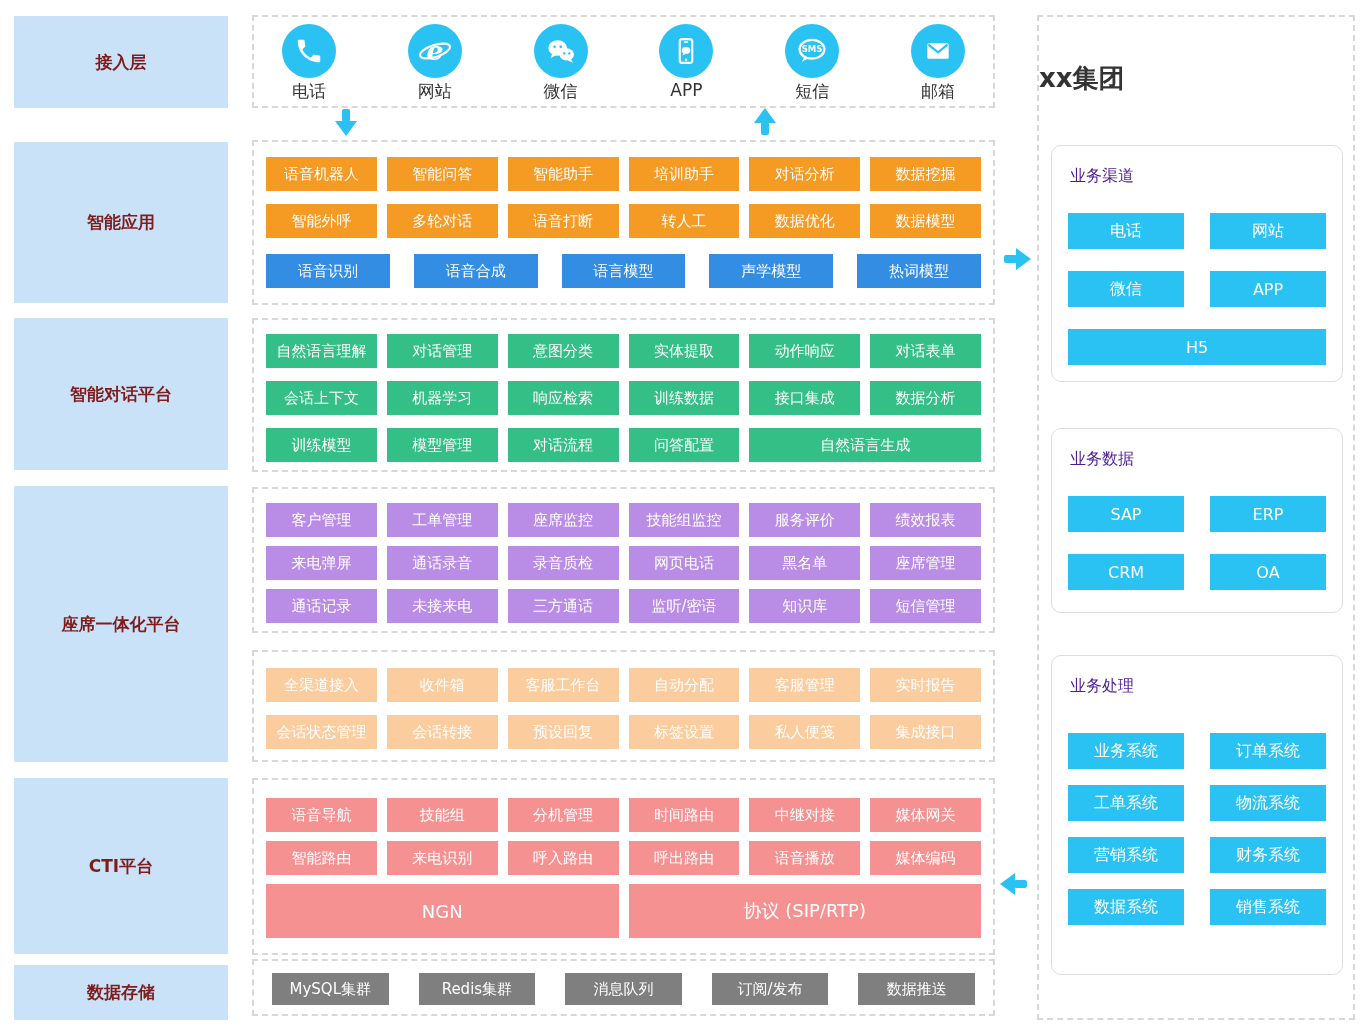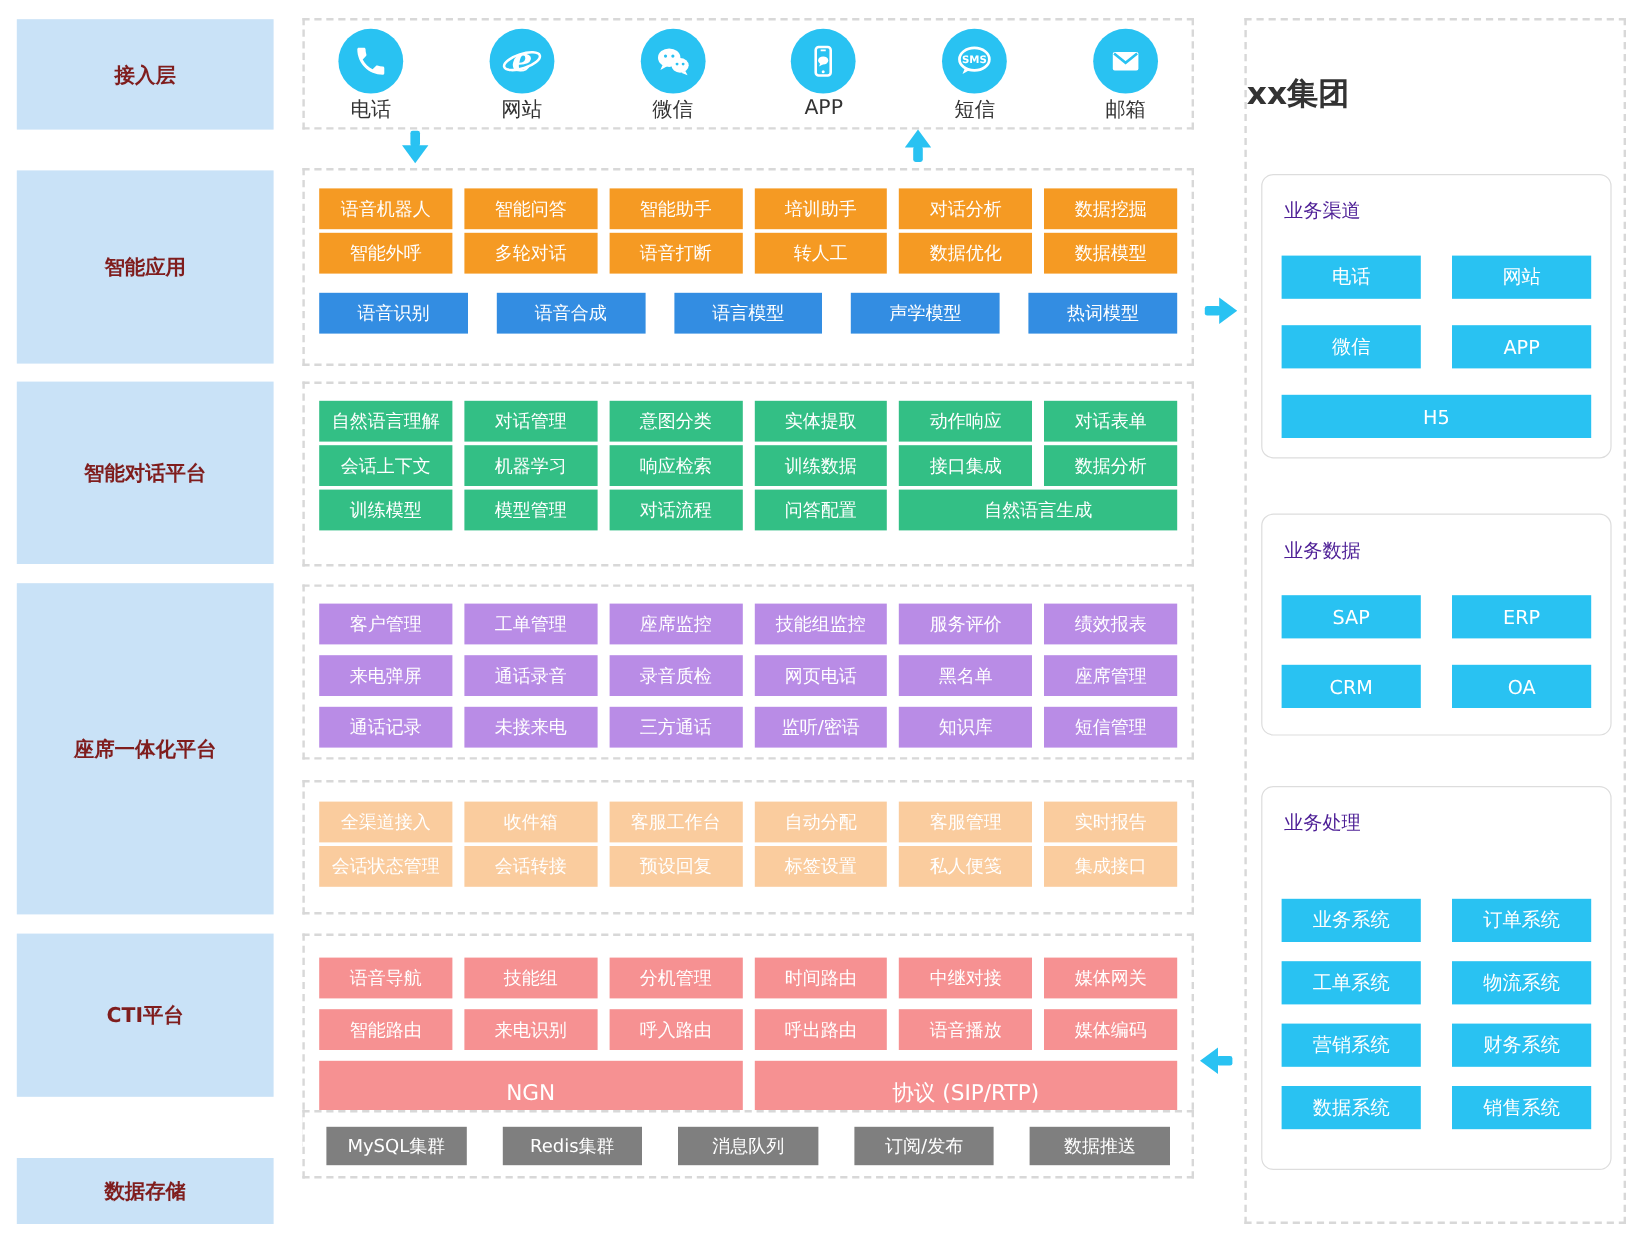--- a/index.html
+++ b/index.html
@@ -8,39 +8,39 @@
   *{box-sizing:border-box;}
 
   
   .layer{position:absolute;left:14px;width:214px;background:var(--lightblue);
          display:flex;align-items:center;justify-content:center;
          font-size:17px;font-weight:700;color:#7f1d1d;}
   .l1{top:16px;height:92px;}
   .l2{top:142px;height:161px;}
   .l3{top:318px;height:152px;}
   .l4{top:486px;height:276px;}
-  .l5{top:778px;height:136px;}
+  .l5{top:778px;height:176px;}
   .l6{top:965px;height:55px;}
 
   
   .dashed{position:absolute;left:252px;width:743px;border:2px dashed #d8d8d8;background:#fff;}
   .s-channels{top:15px;height:93px;display:flex;justify-content:space-between;padding:7px 12px 0 12px;}
   .channel{width:86px;display:flex;flex-direction:column;align-items:center;}
   .circle{width:54px;height:54px;border-radius:50%;background:var(--cyan);
           display:flex;align-items:center;justify-content:center;}
   .channel .lbl{margin-top:2px;font-size:17px;color:#333;}
 
   .s-app{top:140px;height:165px;padding:15px 12px;}
   .s-green{top:318px;height:154px;padding:14px 12px;}
   .s-purple{top:487px;height:146px;padding:14px 12px;}
   .s-peach{top:650px;height:112px;padding:16px 12px;}
   .s-red{top:778px;height:177px;padding:18px 12px;}
-  .s-gray{top:925px;height:57px;padding:12px 14px;}
-
-  .grid{display:grid;grid-template-columns:repeat(6,1fr);gap:3px 10px;}
+  .s-gray{top:959px;height:57px;padding:12px 14px;}
+
+  .grid{display:grid;grid-template-columns:repeat(6,1fr);gap:13px 10px;}
   .grid.cols5{grid-template-columns:repeat(5,1fr);column-gap:24px;margin-top:16px;}
   .grid.g9{gap:9px 10px;}
   .grid.storage{grid-template-columns:repeat(5,1fr);column-gap:30px;padding:0 4px;}
 
   .chip{height:34px;display:flex;align-items:center;justify-content:center;
         color:#fff;font-size:15px;white-space:nowrap;overflow:hidden;}
   .chip.tall{height:54px;font-size:18px;}
   .c-orange .chip{background:var(--orange);}
   .c-blue   .chip{background:var(--blue);}
   .c-green  .chip{background:var(--green);}
@@ -55,21 +55,21 @@
                border:2px dashed #d8d8d8;background:#fff;}
   .group-title{position:absolute;top:44px;left:0;width:100%;text-align:left;
                font-size:26px;font-weight:700;color:#333;}
   .card{position:absolute;left:12px;width:292px;background:#fff;border:1px solid #ddd;
         border-radius:10px;padding:16px;}
   .card-1{top:128px;height:237px;}
   .card-2{top:411px;height:185px;}
   .card-3{top:638px;height:320px;}
   .card-title{font-size:16px;color:#4c1d95;margin:4px 0 0 2px;}
   .card .grid{grid-template-columns:repeat(2,1fr);column-gap:26px;row-gap:22px;margin-top:26px;}
-  .card-3 .grid{row-gap:16px;margin-top:52px;text-align:right;}
+  .card-3 .grid{row-gap:16px;margin-top:36px;text-align:right;}
 
   
   .arrow{position:absolute;}
   .arrow svg{display:block;}
   .arrow svg rect,.arrow svg polygon{fill:var(--cyan);}
   .a-down{left:333px;top:107px;}
   .a-up{left:752px;top:107px;}
   .a-right{left:1002px;top:246px;}
   .a-left{left:999px;top:871px;}
 </style>

